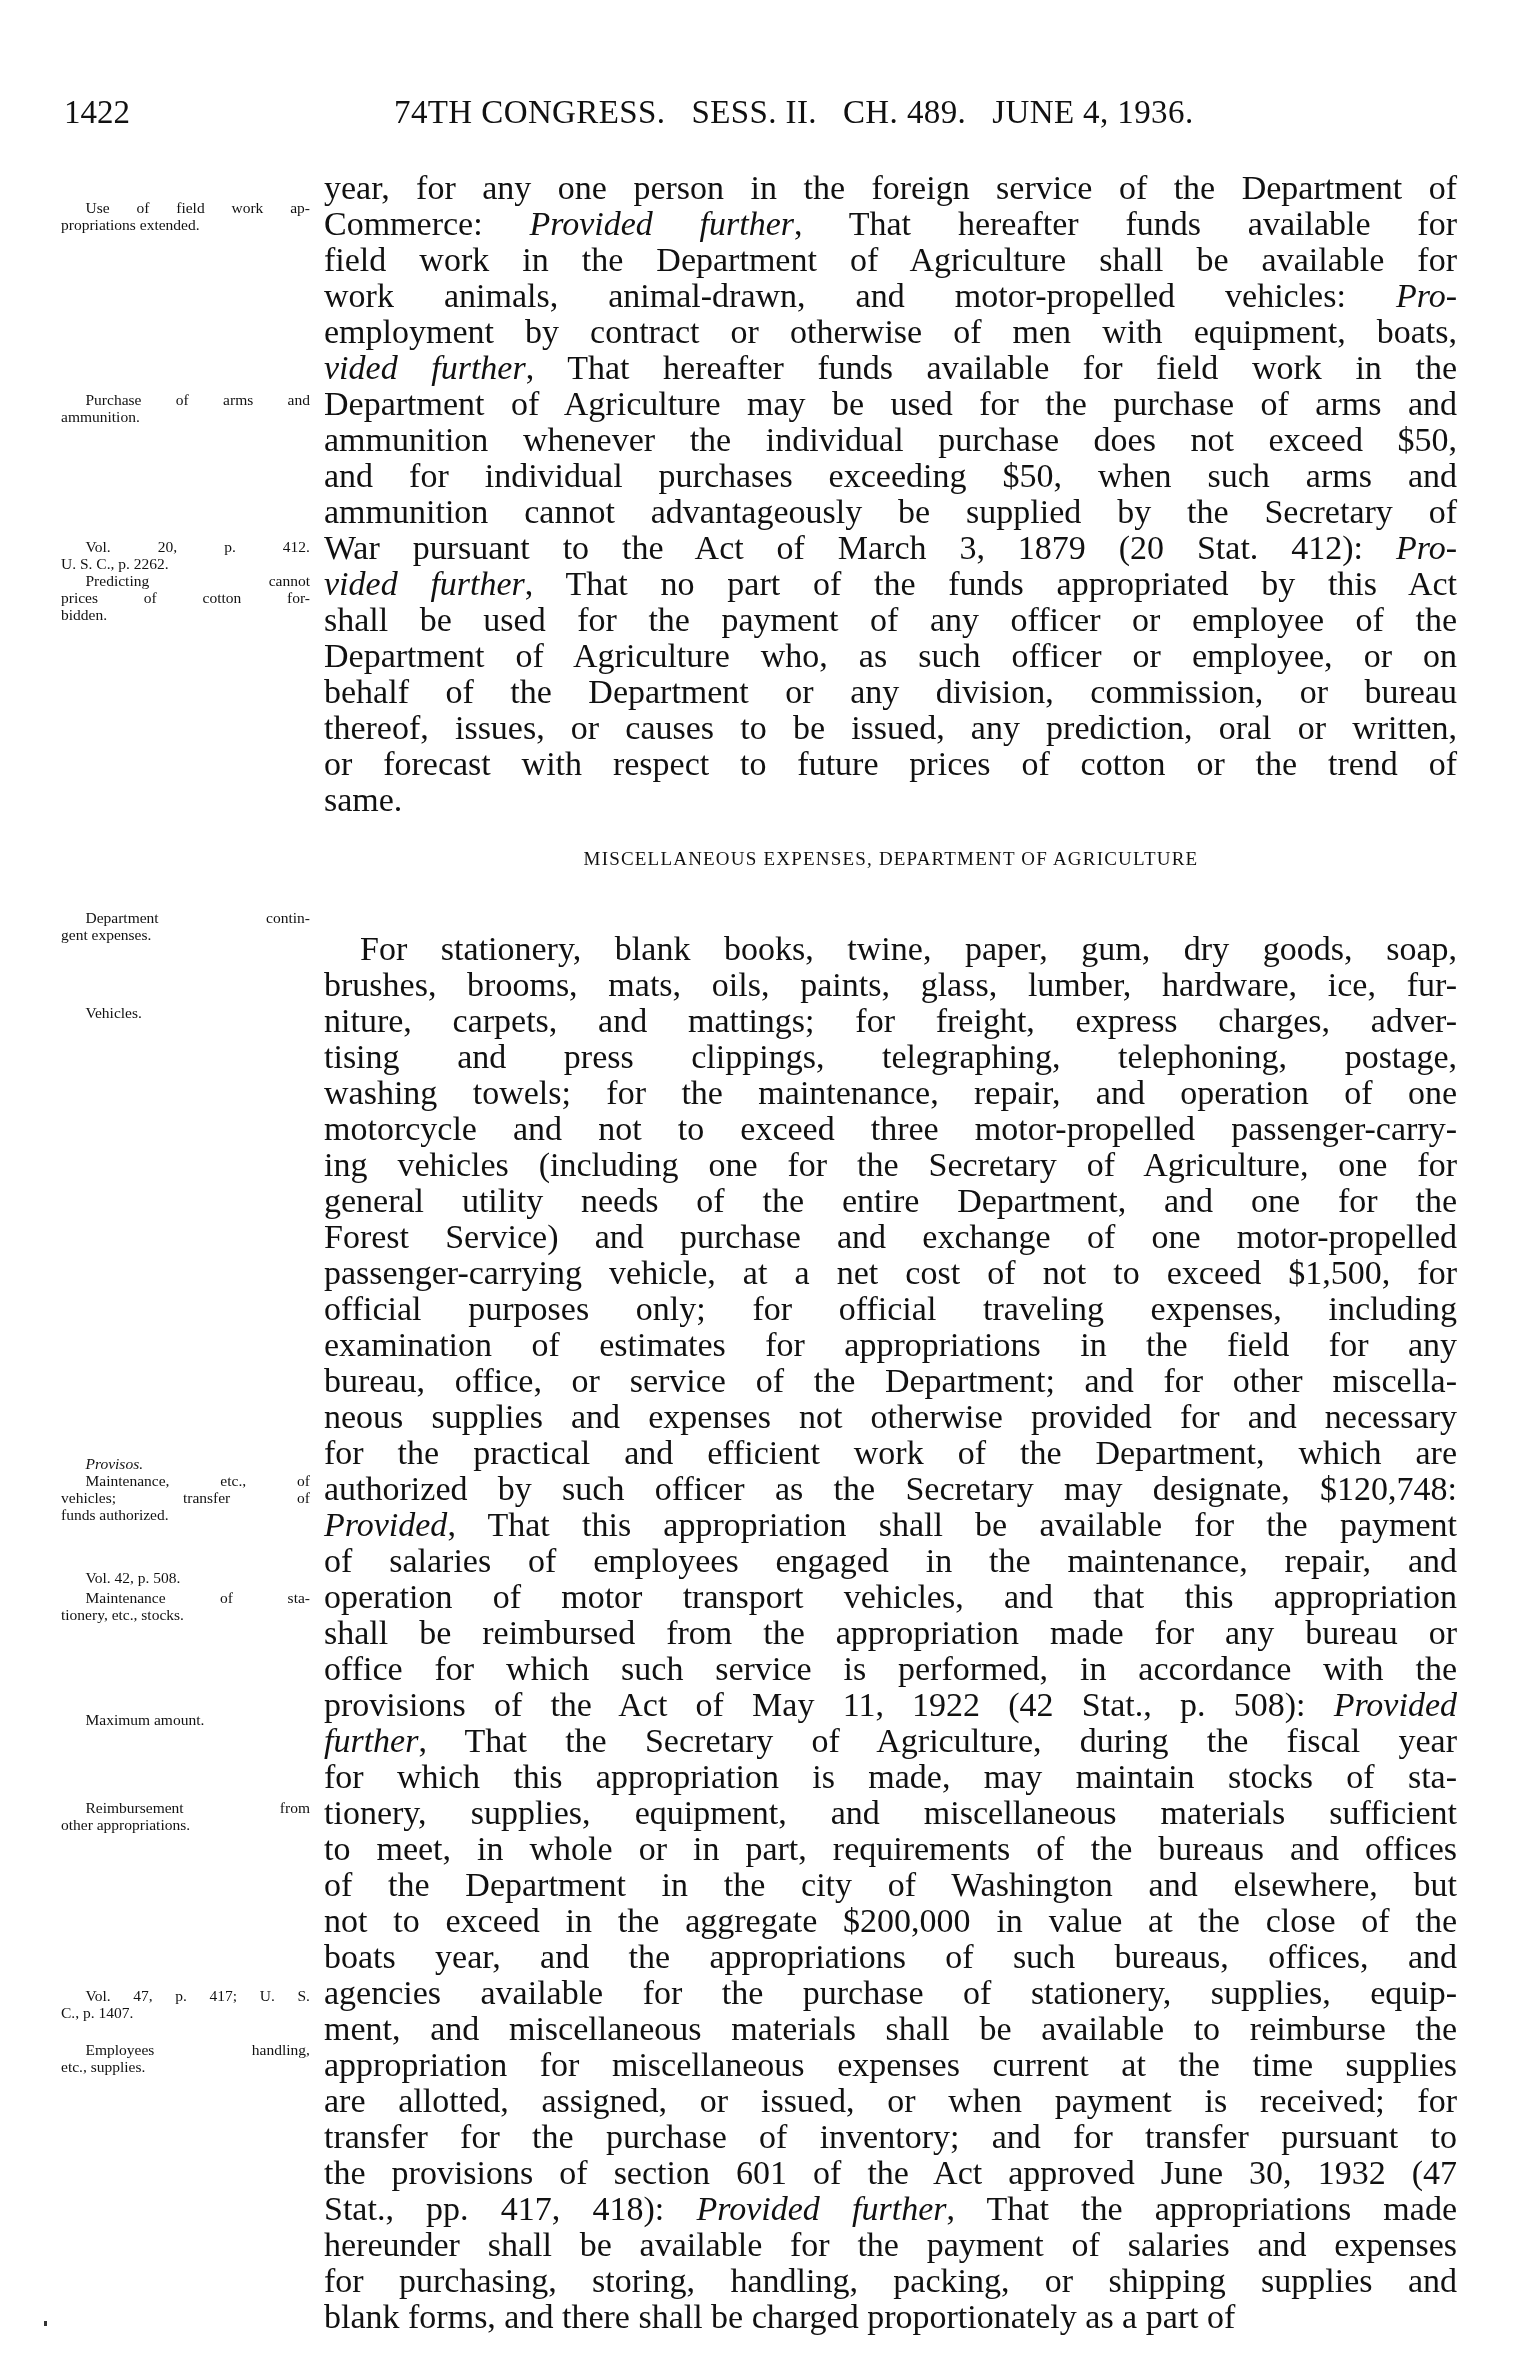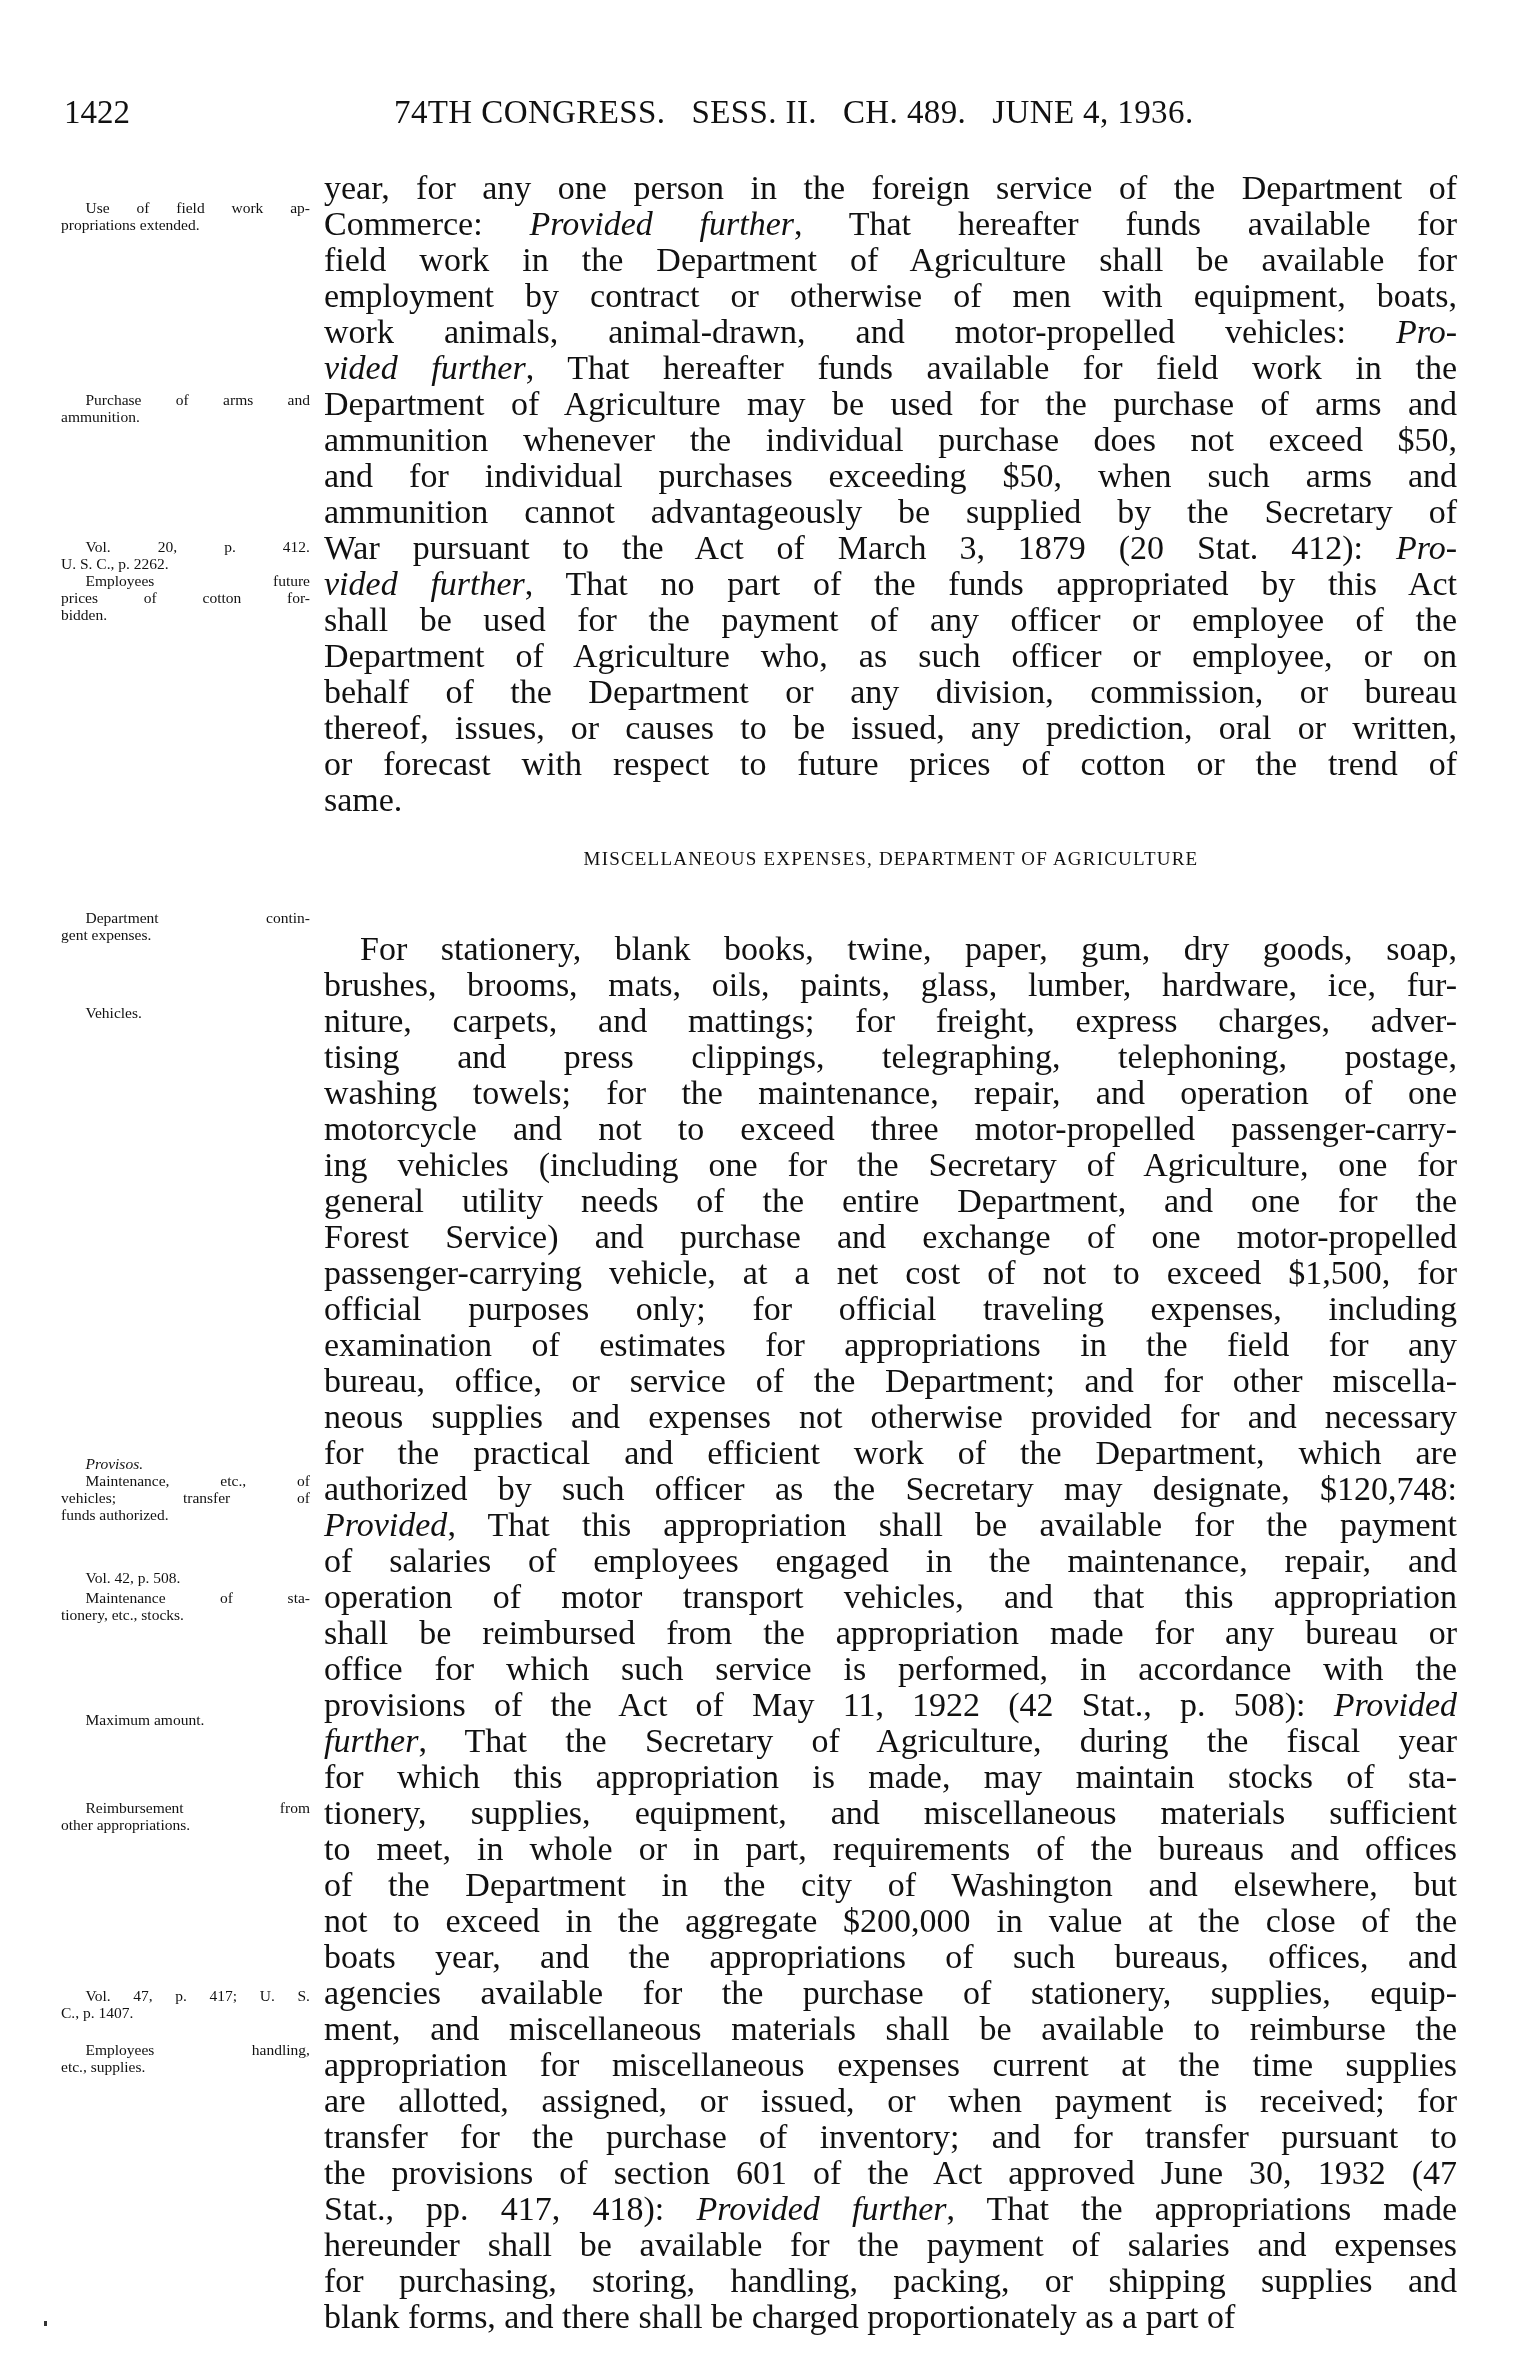--- a/index.html
+++ b/index.html
@@ -42,22 +42,22 @@
     <span>SESS. II.</span>&nbsp;&nbsp;
     <span>CH. 489.</span>&nbsp;&nbsp;
     <span>JUNE 4, 1936.</span>
   </span>
 </div>
 
 <div class="main" id="para1">
     <span class="line">year, for any one person in the foreign service of the Department of</span>
     <span class="line">Commerce: <i>Provided further</i>, That hereafter funds available for</span>
     <span class="line">field work in the Department of Agriculture shall be available for</span>
+    <span class="line">work animals, animal-drawn, and motor-propelled vehicles: <i>Pro-</i></span>
     <span class="line">employment by contract or otherwise of men with equipment, boats,</span>
-    <span class="line">work animals, animal-drawn, and motor-propelled vehicles: <i>Pro-</i></span>
     <span class="line"><i>vided further</i>, That hereafter funds available for field work in the</span>
     <span class="line">Department of Agriculture may be used for the purchase of arms and</span>
     <span class="line">ammunition whenever the individual purchase does not exceed $50,</span>
     <span class="line">and for individual purchases exceeding $50, when such arms and</span>
     <span class="line">ammunition cannot advantageously be supplied by the Secretary of</span>
     <span class="line">War pursuant to the Act of March 3, 1879 (20 Stat. 412): <i>Pro-</i></span>
     <span class="line"><i>vided further</i>, That no part of the funds appropriated by this Act</span>
     <span class="line">shall be used for the payment of any officer or employee of the</span>
     <span class="line">Department of Agriculture who, as such officer or employee, or on</span>
     <span class="line">behalf of the Department or any division, commission, or bureau</span>
@@ -117,21 +117,21 @@
     </div>
     <div class="note" style="top: 391px;">
       <div class="first" style="text-align: justify; text-align-last: justify;">Purchase of arms and</div>
       <div style="text-align: center; text-align-last: left;">ammunition.</div>
     </div>
     <div class="note" style="top: 538px;">
       <div class="first" style="text-align: justify; text-align-last: justify;">Vol. 20, p. 412.</div>
       <div style="text-align: center; text-align-last: left;">U. S. C., p. 2262.</div>
     </div>
     <div class="note" style="top: 572px;">
-      <div class="first" style="text-align: justify; text-align-last: justify;">Employees future</div>
+      <div class="first" style="text-align: justify; text-align-last: justify;">Predicting cannot</div>
       <div style="text-align: justify; text-align-last: justify;">prices of cotton for-</div>
       <div style="text-align: left; text-align-last: left;">bidden.</div>
     </div>
     <div class="note" style="top: 909px;">
       <div class="first" style="text-align: justify; text-align-last: justify;">Department contin-</div>
       <div style="text-align: left; text-align-last: left;">gent expenses.</div>
     </div>
     <div class="note" style="top: 1004px;">
       <div class="first" style="text-align: right; text-align-last: left;">Vehicles.</div>
     </div>

